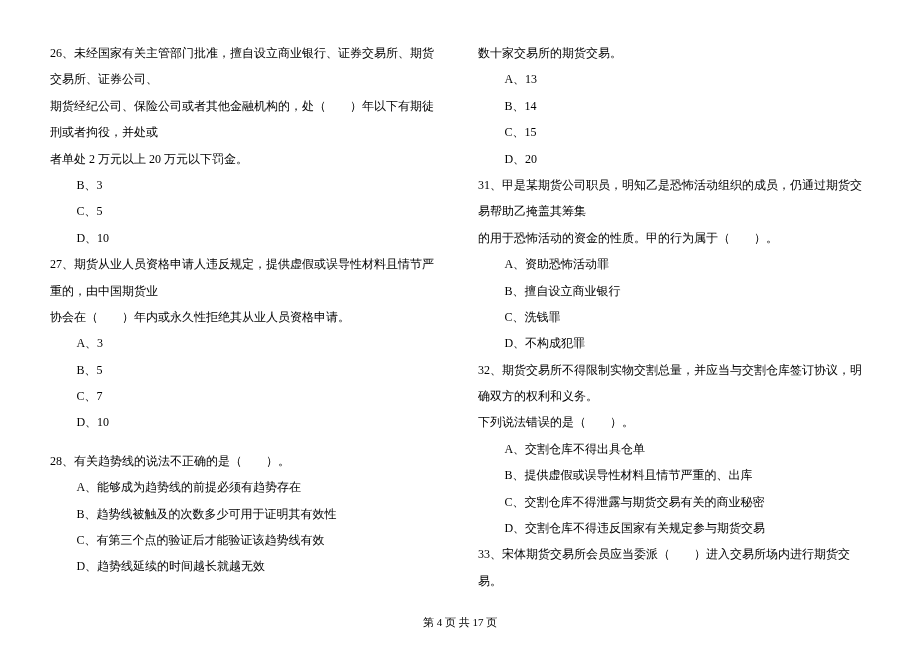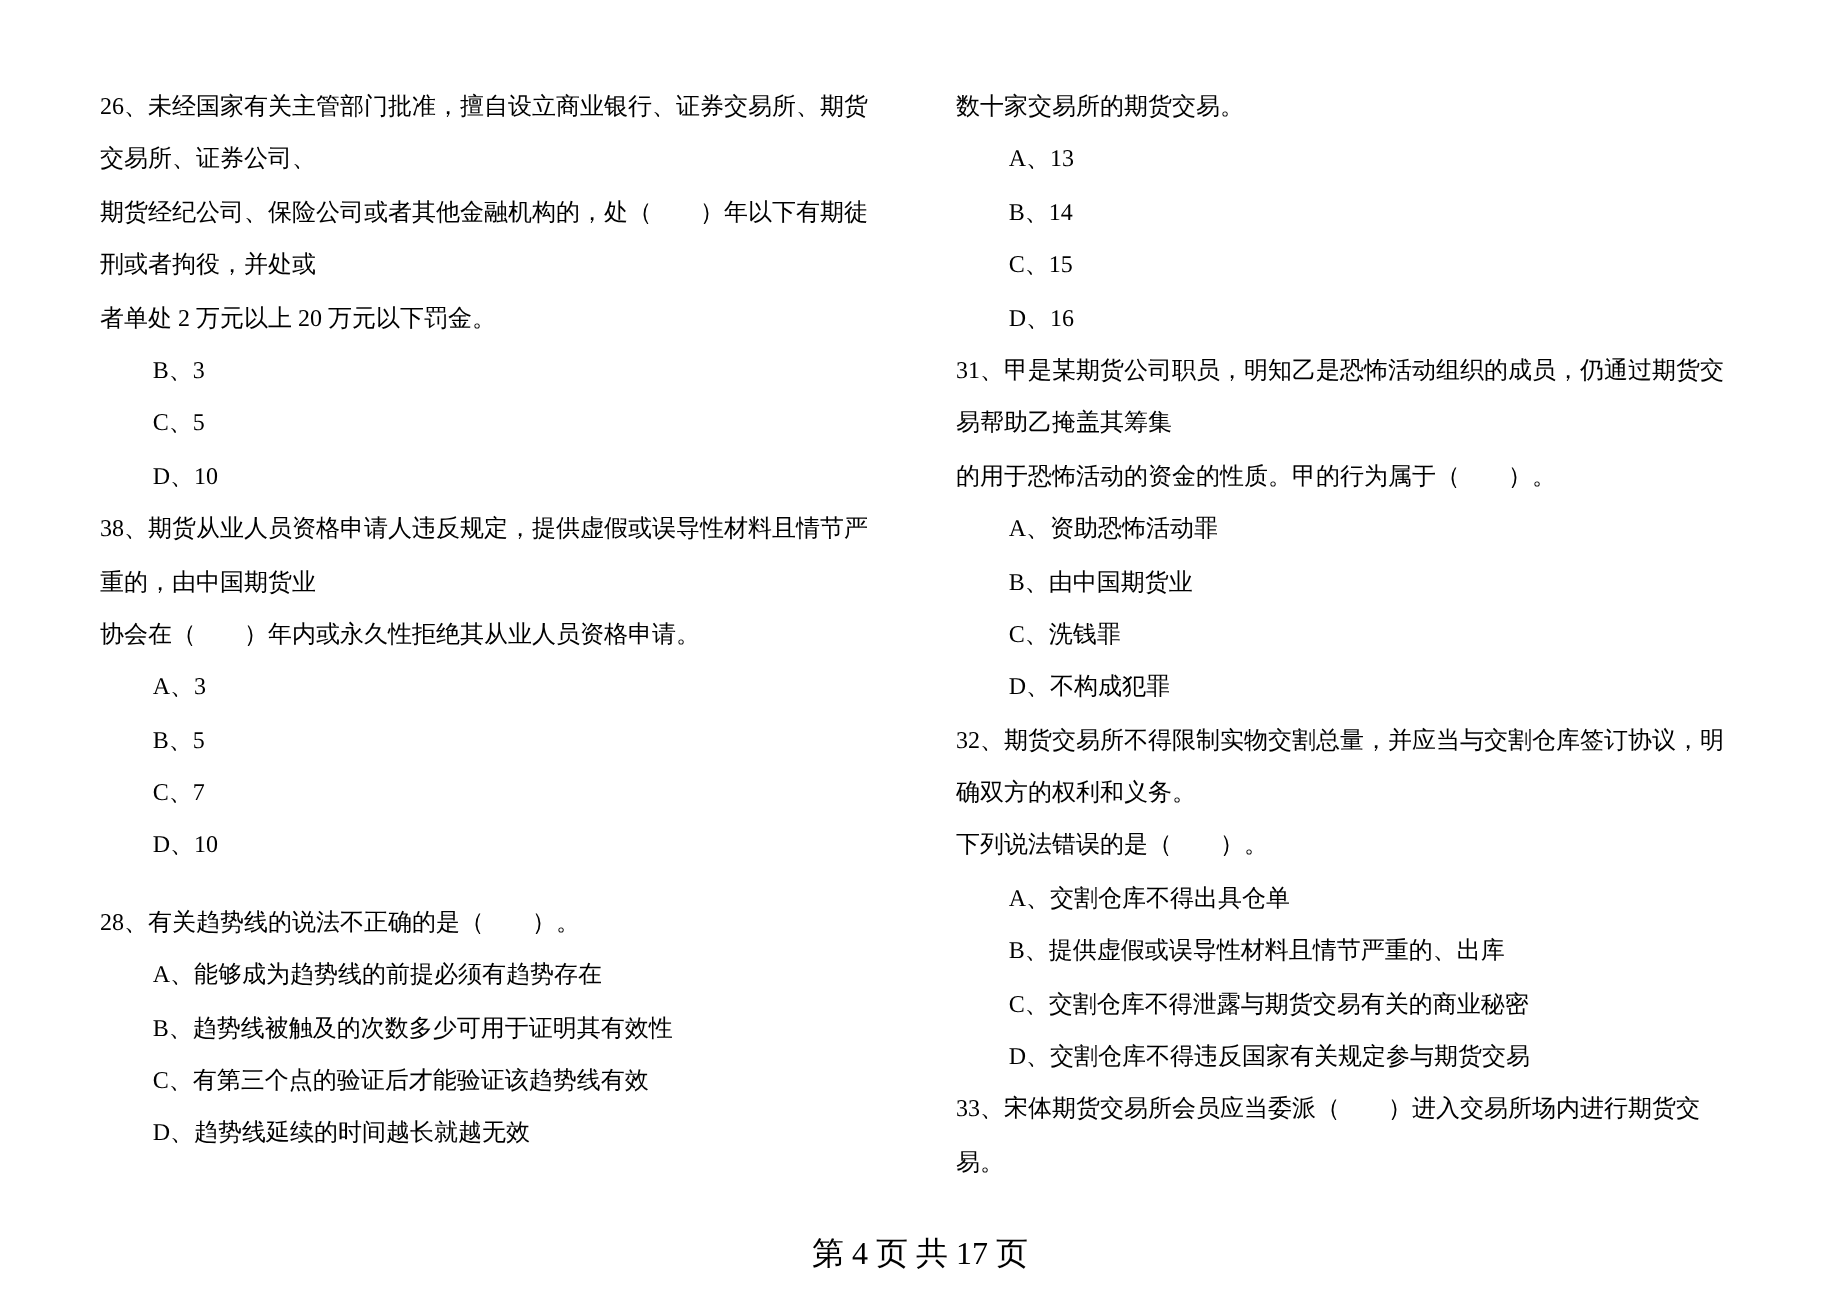--- a/index.html
+++ b/index.html
@@ -26,62 +26,62 @@
     .q-text {
       margin: 0;
       text-indent: 0;
     }
     .opt {
       padding-left: 2.2em;
       margin: 0;
     }
     .footer {
       text-align: center;
-      font-size: 16px;
+      font-size: 11px;
       margin-top: 10px;
     }
   </style>
 </head>
 <body>
 
 <div class="page">
   <div class="col">
     <p class="q-text">26、未经国家有关主管部门批准，擅自设立商业银行、证券交易所、期货交易所、证券公司、</p>
     <p class="q-text">期货经纪公司、保险公司或者其他金融机构的，处（　　）年以下有期徒刑或者拘役，并处或</p>
     <p class="q-text">者单处 2 万元以上 20 万元以下罚金。</p>
     <p class="opt">B、3</p>
     <p class="opt">C、5</p>
     <p class="opt">D、10</p>
 
-    <p class="q-text">38、期货从业人员资格申请人违反规定，提供虚假或误导性材料且情节严重的，由中国期货业</p>
+    <p class="q-text">27、期货从业人员资格申请人违反规定，提供虚假或误导性材料且情节严重的，由中国期货业</p>
     <p class="q-text">协会在（　　）年内或永久性拒绝其从业人员资格申请。</p>
     <p class="opt">A、3</p>
     <p class="opt">B、5</p>
     <p class="opt">C、7</p>
     <p class="opt">D、10</p>
 
     <p class="q-text" style="margin-top:1em">28、有关趋势线的说法不正确的是（　　）。</p>
     <p class="opt">A、能够成为趋势线的前提必须有趋势存在</p>
     <p class="opt">B、趋势线被触及的次数多少可用于证明其有效性</p>
     <p class="opt">C、有第三个点的验证后才能验证该趋势线有效</p>
     <p class="opt">D、趋势线延续的时间越长就越无效</p>
 
   </div>
 
   <div class="col">
     <p class="q-text">数十家交易所的期货交易。</p>
     <p class="opt">A、13</p>
     <p class="opt">B、14</p>
     <p class="opt">C、15</p>
-    <p class="opt">D、16</p>
+    <p class="opt">D、20</p>
 
     <p class="q-text">31、甲是某期货公司职员，明知乙是恐怖活动组织的成员，仍通过期货交易帮助乙掩盖其筹集</p>
     <p class="q-text">的用于恐怖活动的资金的性质。甲的行为属于（　　）。</p>
     <p class="opt">A、资助恐怖活动罪</p>
-    <p class="opt">B、由中国期货业</p>
+    <p class="opt">B、擅自设立商业银行</p>
     <p class="opt">C、洗钱罪</p>
     <p class="opt">D、不构成犯罪</p>
 
     <p class="q-text">32、期货交易所不得限制实物交割总量，并应当与交割仓库签订协议，明确双方的权利和义务。</p>
     <p class="q-text">下列说法错误的是（　　）。</p>
     <p class="opt">A、交割仓库不得出具仓单</p>
     <p class="opt">B、提供虚假或误导性材料且情节严重的、出库</p>
     <p class="opt">C、交割仓库不得泄露与期货交易有关的商业秘密</p>
     <p class="opt">D、交割仓库不得违反国家有关规定参与期货交易</p>
 

